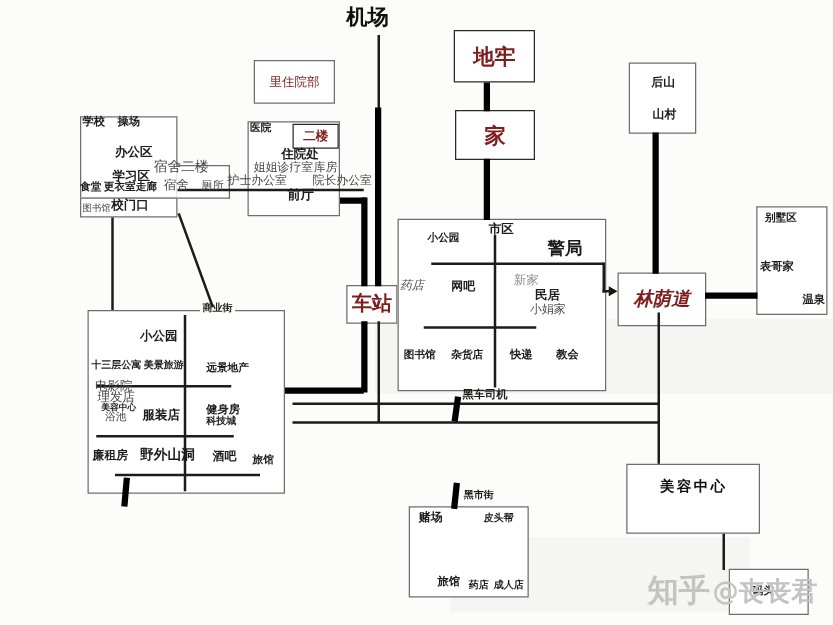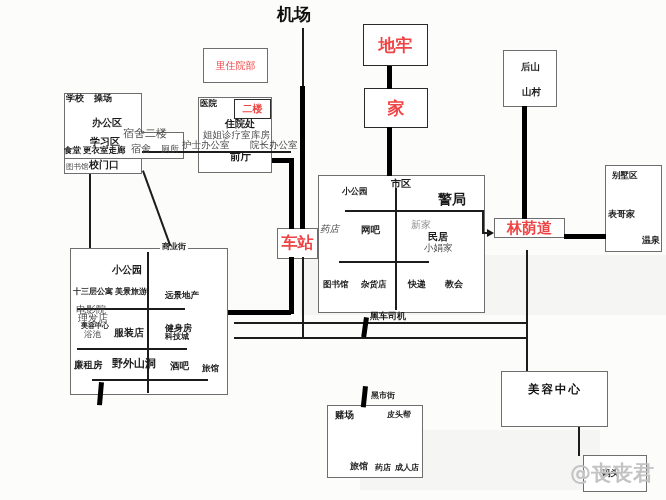--- a/index.html
+++ b/index.html
@@ -8,21 +8,21 @@
   .patch{position:absolute;background:rgba(190,190,190,.10);z-index:0;}
   .box{position:absolute;border:1px solid #6e6e6e;background:#fff;box-sizing:border-box;z-index:1;}
   .box.dark{border:1.5px solid #2a2a2a;}
   .line{position:absolute;background:#1c1c1c;z-index:2;transform-origin:top left;}
   .line.thick{background:#000;}
   .lbl{position:absolute;white-space:nowrap;color:#1c1c1c;line-height:1.05;z-index:3;}
   .lb{font-weight:700;}
   .ll{font-family:"DejaVu Serif","Liberation Serif",serif;color:#474747;font-weight:400;}
   .lli{font-family:"DejaVu Serif","Liberation Serif",serif;color:#474747;font-style:italic;}
   .lg{font-family:"DejaVu Serif","Liberation Serif",serif;color:#8f8f8f;}
-  .big{font-family:"DejaVu Serif","Liberation Serif",serif;font-weight:700;color:#ef4444;
+  .big{font-family:"DejaVu Serif","Liberation Serif",serif;font-weight:700;color:#7f1d1d;
        display:flex;align-items:center;justify-content:center;width:100%;height:100%;}
   .bigtxt{font-family:"DejaVu Serif","Liberation Serif",serif;font-weight:700;color:#0f0f0f;}
   .arrow{position:absolute;width:0;height:0;border-top:4px solid transparent;border-bottom:4px solid transparent;
          border-left:7px solid #111;z-index:2;}
   .wm{position:absolute;color:#c3c3c3;z-index:10;font-family:"DejaVu Sans",sans-serif;font-weight:700;}
 </style>
 </head>
 <body>
 
 <div id="canvas">
@@ -59,21 +59,21 @@
   <div class="box dark" style="left:234px;top:99px;width:37px;height:20px;">
     <div class="big" style="font-size:10px;">二楼</div>
   </div>
   <div class="box" style="left:203px;top:48px;width:65px;height:35px;">
     <div class="big ll" style="font-size:10px;font-weight:400;">里住院部</div>
   </div>
 
   <div class="box" style="left:277px;top:228px;width:41px;height:31px;">
     <div class="big" style="font-size:16px;">车站</div>
   </div>
-  <div class="box" style="left:494px;top:218px;width:71px;height:20px;">
+  <div class="box" style="left:494px;top:218px;width:71px;height:43px;font-style:italic;">
     <div class="big" style="font-size:15px;">林荫道</div>
   </div>
 
   <div class="box" style="left:318px;top:175px;width:167px;height:138px;">
     <div class="lbl lb" style="left:72px;top:3px;font-size:10px;">市区</div>
   </div>
 
   <div class="box" style="left:70px;top:248px;width:158px;height:147px;">
     <div class="lbl lb" style="left:89px;top:-6px;font-size:8px;background:#fcfcfb;padding:0 2px;">商业街</div>
   </div>
@@ -82,20 +82,21 @@
 
   <div class="box" style="left:501px;top:371px;width:107px;height:56px;">
     <div class="lbl bigtxt" style="left:26px;top:11px;font-size:11.5px;letter-spacing:2px;">美容中心</div>
   </div>
   <div class="box" style="left:583px;top:455px;width:64px;height:37px;">
     <div class="lbl lb" style="left:18px;top:13px;font-size:8.5px;">码头</div>
   </div>
 
   <div class="arrow" style="left:487px;top:229px;"></div>
 
+  <div class="wm" style="left:518px;top:456px;font-size:25px;">知乎</div>
   <div class="wm" style="left:570px;top:459px;font-size:21px;">@丧丧君</div>
 
 <div class="line" style="left: 302px; top: 28px; width: 2px; height: 60px;"></div>
     <div class="line thick" style="left: 300px; top: 86px; width: 4.5px; height: 143px;"></div>
     <div class="line thick" style="left: 272px; top: 158px; width: 21px; height: 4.5px;"></div>
     <div class="line thick" style="left: 289px; top: 158px; width: 4.5px; height: 71px;"></div>
     <div class="line thick" style="left: 387px; top: 66px; width: 4.5px; height: 23px;"></div>
     <div class="line thick" style="left: 387px; top: 127px; width: 4.5px; height: 49px;"></div>
     <div class="line thick" style="left: 522px; top: 106px; width: 4.5px; height: 113px;"></div>
     <div class="line thick" style="left: 564px; top: 234px; width: 42px; height: 4.5px;"></div>

